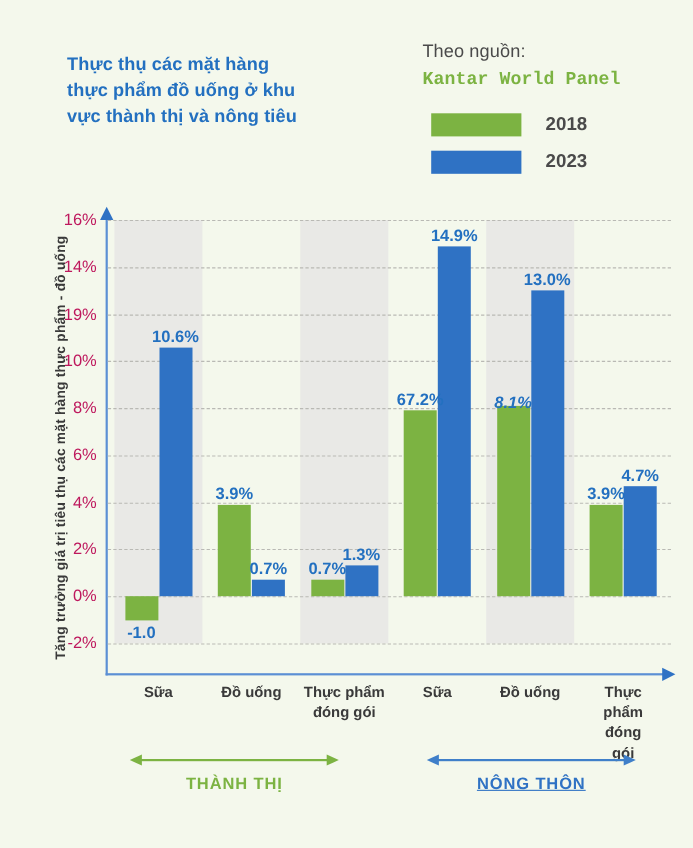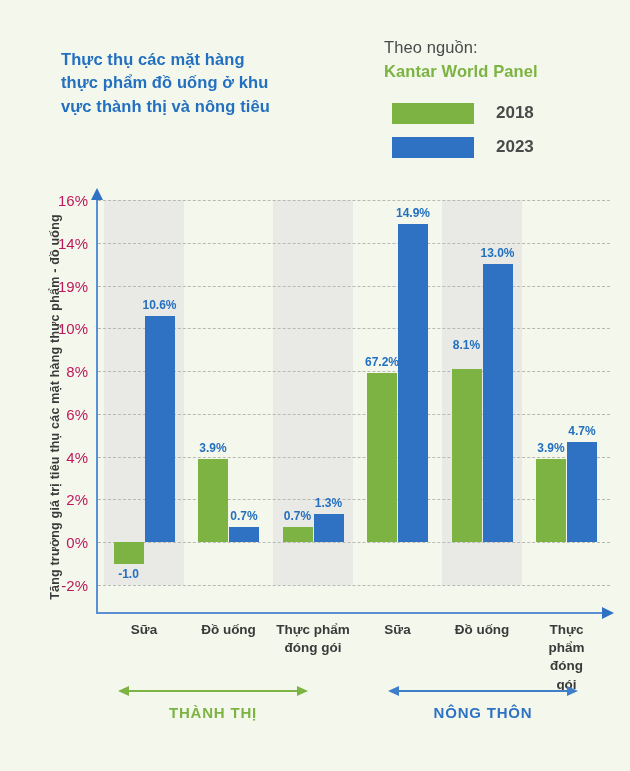--- a/index.html
+++ b/index.html
@@ -18,21 +18,21 @@
     color:#2370c0;letter-spacing:.1px;
   }
   .title div{white-space:nowrap;}
 
   .src-label{
     position:absolute;left:384px;top:38px;
     font-size:16.5px;font-weight:normal;color:#4a4a4a;letter-spacing:.1px;
   }
   .src-name{
     position:absolute;left:384px;top:62px;
-    font-size:16.5px;font-weight:bold;color:#7cb342;letter-spacing:.1px;
+    font-size:16.5px;font-weight:bold;color:#7cb342;letter-spacing:.1px;font-family:Liberation Mono, monospace;
   }
   .legend{position:absolute;left:392px;top:100px;}
   .legend-row{display:flex;align-items:center;height:26px;margin-bottom:8px;}
   .swatch{width:82px;height:21px;display:block;}
   .sw-2018{background:#7cb342;}
   .sw-2019{background:#2f72c4;}
   .legend-text{
     margin-left:22px;font-size:17px;font-weight:bold;color:#4a4a4a;
   }
 
@@ -53,21 +53,21 @@
     border-top:1.5px dashed #b9b9b4;
   }
   .ytick{
     position:absolute;right:calc(100% + 10px);
     font-size:15px;color:#be185d;white-space:nowrap;transform:translateY(-50%);
   }
   .bar{position:absolute;width:30px;}
   .bar.g{background:#7cb342;}
   .bar.b{background:#2f72c4;}
   .vlabel{
-    position:absolute;font-size:12px;font-weight:bold;color:#2370c0;
+    position:absolute;font-size:15px;font-weight:bold;color:#2370c0;
     white-space:nowrap;transform:translateX(-50%);
   }
   .cat{
     position:absolute;font-size:13.5px;font-weight:bold;color:#3a3a3a;
     text-align:center;line-height:1.35;transform:translateX(-50%);
     white-space:pre-line;
   }
 
   
   .yaxis{position:absolute;left:96px;top:198px;width:2px;height:416px;background:#5b8fd4;}
@@ -90,21 +90,21 @@
     border-top:5px solid transparent;border-bottom:5px solid transparent;}
   .grp-name{
     position:absolute;top:14px;width:100%;text-align:center;
     font-size:15px;font-weight:bold;letter-spacing:.8px;
   }
   .grp.urban .grp-line{background:#7cb342;}
   .grp.urban .grp-name{color:#7cb342;}
   .grp.urban .ar-l{border-right:11px solid #7cb342;left:0;}
   .grp.urban .ar-r{border-left:11px solid #7cb342;right:0;}
   .grp.rural .grp-line{background:#3f7fc9;}
-  .grp.rural .grp-name{color:#2f72c4;}
+  .grp.rural .grp-name{color:#2f72c4;text-decoration:underline;}
   .grp.rural .ar-l{border-right:11px solid #3f7fc9;left:0;}
   .grp.rural .ar-r{border-left:11px solid #3f7fc9;right:0;}
 </style>
 </head>
 <body>
 
 <div class="page">
 
   <div class="title" id="title">
       <div>Thực thụ các mặt hàng</div>
@@ -175,21 +175,21 @@
         <div class="bar b" style="left: 215.5px; top: 318.417px; height: 27.8056px; width: 30px;"></div>
         <div class="bar b" style="left: 300px; top: 27.5278px; height: 318.694px; width: 30px;"></div>
         <div class="bar b" style="left: 384.5px; top: 68.1667px; height: 278.056px; width: 30px;"></div>
         <div class="bar b" style="left: 469px; top: 245.694px; height: 100.528px; width: 30px;"></div>
       </div>
     <div id="vlabels">
         <div class="vlabel" style="left: 30.5px; top: 370.611px;">-1.0</div>
         <div class="vlabel" style="left: 115px; top: 244.806px;">3.9%</div>
         <div class="vlabel" style="left: 199.5px; top: 313.25px;">0.7%</div>
         <div class="vlabel" style="left: 284px; top: 159.25px;">67.2%</div>
-        <div class="vlabel" style="left: 368.5px; top: 142px;">8.1%</div>
+        <div class="vlabel" style="left: 368.5px; top: 162px; font-style: italic;">8.1%</div>
         <div class="vlabel" style="left: 453px; top: 244.806px;">3.9%</div>
         <div class="vlabel" style="left: 61.5px; top: 101.5px;">10.6%</div>
         <div class="vlabel" style="left: 146px; top: 313.25px;">0.7%</div>
         <div class="vlabel" style="left: 230.5px; top: 300.417px;">1.3%</div>
         <div class="vlabel" style="left: 315px; top: 9.52778px;">14.9%</div>
         <div class="vlabel" style="left: 399.5px; top: 50.1667px;">13.0%</div>
         <div class="vlabel" style="left: 484px; top: 227.694px;">4.7%</div>
       </div>
     <div id="cats">
         <div class="cat" style="left: 46px; top: 425px;">Sữa</div>

